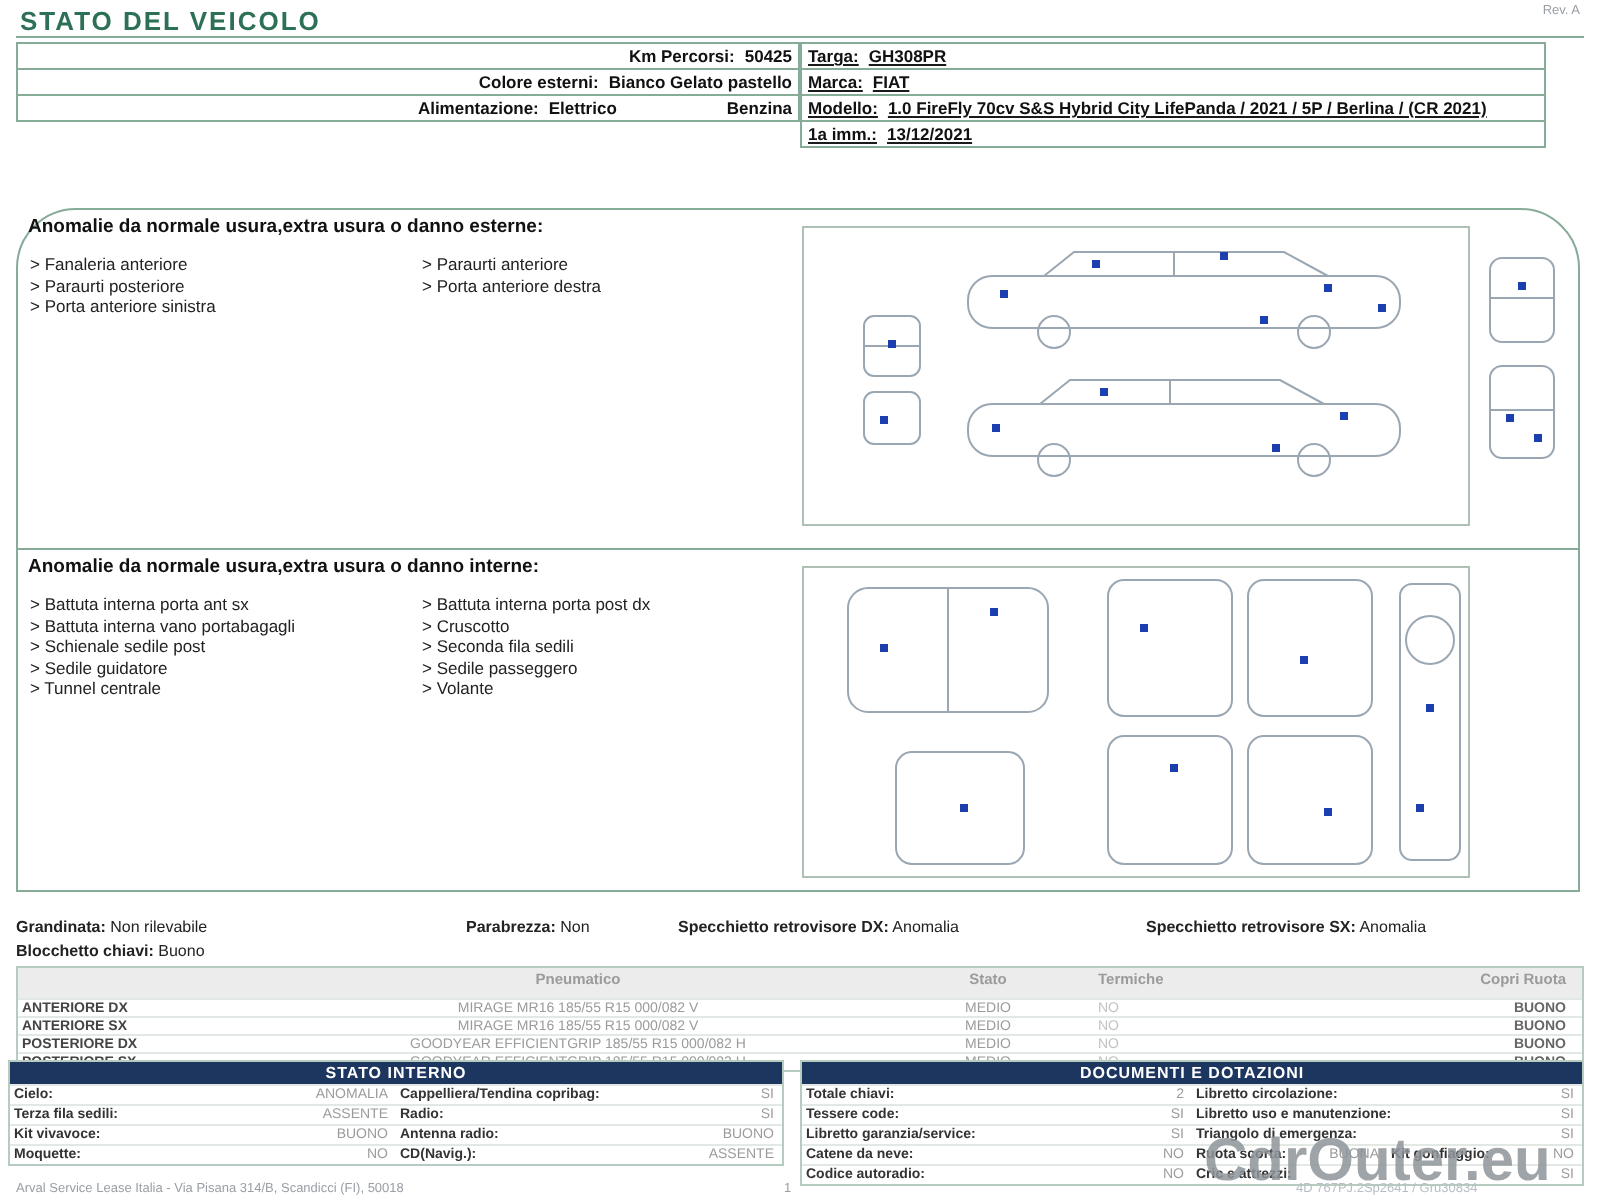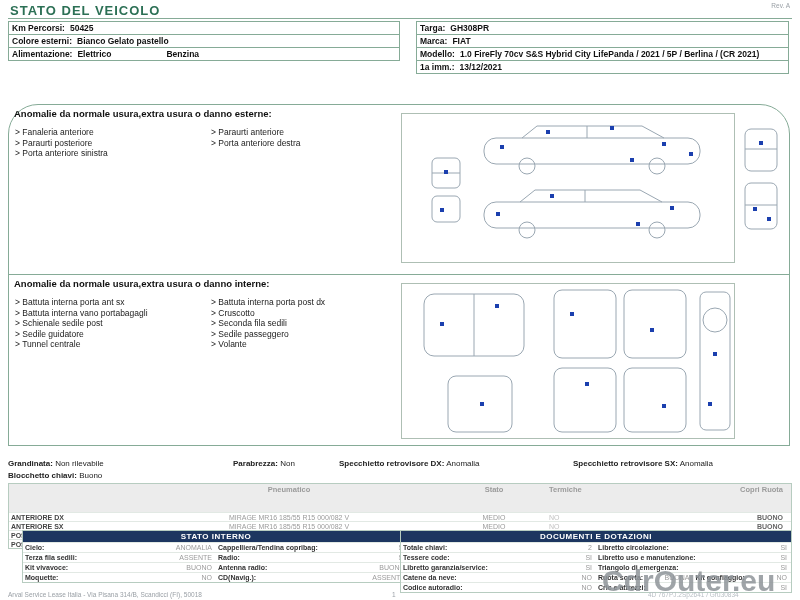--- a/index.html
+++ b/index.html
@@ -9,22 +9,22 @@
     font-family:"Liberation Sans", sans-serif; color:#1a1a1a; overflow:hidden;
   }
   
   .title { position:absolute; left:10px; top:3px; font-size:13px; font-weight:bold;
            color:#2c7055; letter-spacing:1px; }
   .title-rule { position:absolute; left:8px; right:8px; top:18px; border-top:1px solid #86ab97; }
   .rev { position:absolute; right:10px; top:2px; font-size:6.5px; color:#9aa0a6; }
 
   
   .info-table { position:absolute; font-size:8.5px; }
-  #info-left { left:8px; top:22px; width:392px; }
-  #info-right { left:416px; top:22px; width:373px; }
+  #info-left { left:8px; top:22px; width:392px;text-align:right; }
+  #info-right { left:400px; top:22px; width:373px;text-decoration:underline; }
   .info-row { border:1px solid #86ab97; margin-top:-1px; padding:1px 3px; line-height:10px;
               font-weight:bold; color:#111; background:#fff; }
   .info-row .lbl { margin-right:5px; }
   .info-row .val2 { margin-left:55px; }
 
   
   .section-box { position:absolute; left:8px; width:782px; border:1px solid #86ab97; background:#fff; }
   #sec-ext { top:104px; height:213px;border-radius:30px; }
   #sec-int { top:274px; height:172px; }
   .section-heading { position:absolute; left:5px; top:3px; font-size:9.5px; font-weight:bold; color:#111; }
@@ -40,36 +40,36 @@
 
   
   .cond { position:absolute; top:459px; font-size:8px; color:#222; }
   .cond .lbl { font-weight:bold; }
   .key-line { position:absolute; top:471px; left:8px; font-size:8px; color:#222; }
   .key-line .lbl { font-weight:bold; }
 
   
   .tyre-table { position:absolute; left:8px; top:483px; width:784px; border:1px solid #b7ccc0; font-size:7px; }
   .tyre-head { display:flex; background:#ececec; color:#9b9b9b; font-weight:bold;
-               height:28px; line-height:11px; font-size:7.5px; }
+               height:15px; line-height:11px; font-size:7.5px; }
   .c-pos { width:130px; padding-left:2px; }
   .c-tyre { width:300px; text-align:center; }
   .c-stato { width:110px; text-align:center; }
   .c-term { width:120px; text-align:left; }
   .c-copri { width:120px; text-align:right; padding-right:6px; }
   .tyre-row { display:flex; height:9px; line-height:9px; border-top:1px solid #e2e9e4; }
   .tyre-row .c-pos { font-weight:bold; color:#444; }
   .tyre-row .c-tyre { color:#9b9b9b; }
   .tyre-row .c-stato { color:#9b9b9b; }
   .tyre-row .c-term { color:#c2c2c2; }
   .tyre-row .c-copri { color:#666; font-weight:bold; }
 
   
   .panel { position:absolute; top:530px; border:1px solid #b7ccc0; background:#fff; }
-  #panel-stato { left:22px; width:388px; }
+  #panel-stato { left:4px; width:388px; }
   #panel-docs { left:400px; width:392px; }
   .panel-header { background:#1d3660; color:#fff; font-size:8px; font-weight:bold;
                   text-align:center; height:11px; line-height:11px; letter-spacing:.5px; }
   .p-row { display:flex; height:10px; line-height:10px; font-size:7px; border-top:1px solid #e2e9e4; }
   .half { display:flex; width:50%; }
   .mini { display:flex; width:50%; }
   .p-row .lbl { font-weight:bold; color:#333; padding-left:2px; white-space:nowrap; }
   .p-row .val { color:#9b9b9b; text-align:right; flex:1; padding-right:4px; }
 
   

